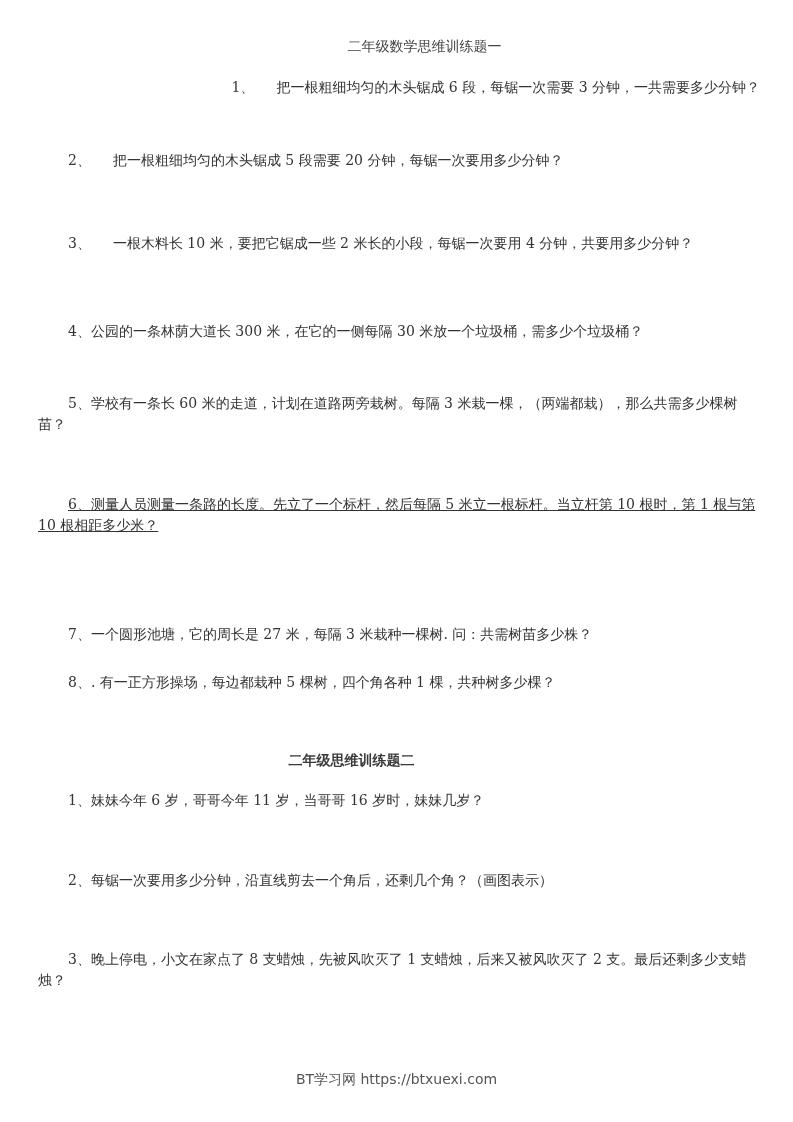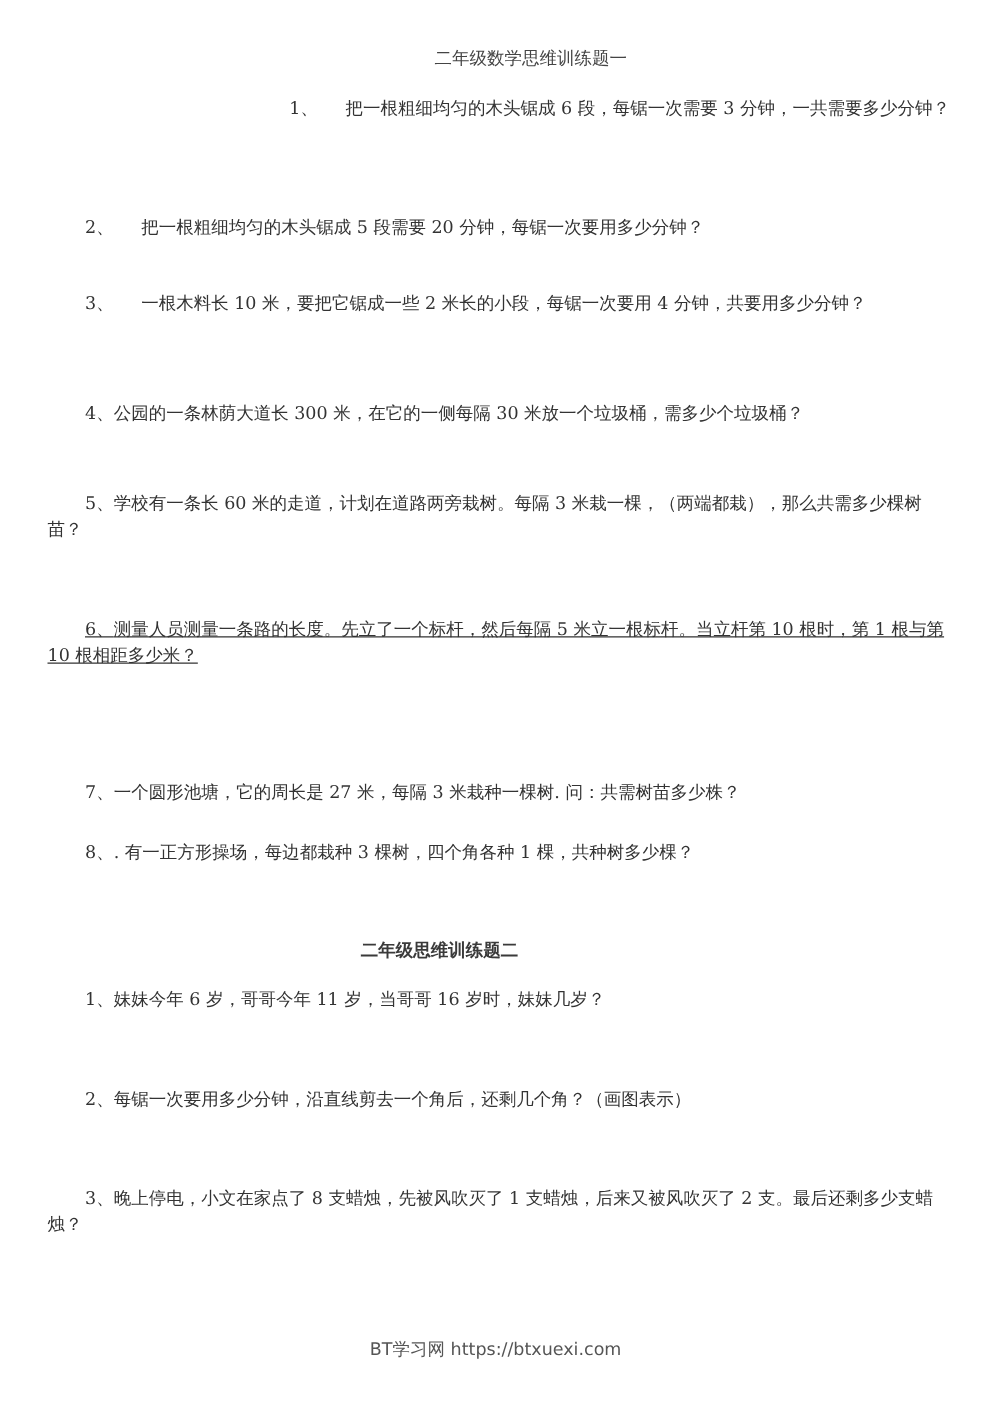--- a/index.html
+++ b/index.html
@@ -51,21 +51,21 @@
 <body>
 
 <div>
 
   <div class="title t1">二年级数学思维训练题一</div>
 
   <div class="q sep" style="top:77px;text-align:right;">
     <span class="num">1、</span><span>把一根粗细均匀的木头锯成 6 段，每锯一次需要 3 分钟，一共需要多少分钟？</span>
   </div>
 
-  <div class="q sep" style="top:172px;">
+  <div class="q sep" style="top:150px;">
     <span class="num">2、</span><span>把一根粗细均匀的木头锯成 5 段需要 20 分钟，每锯一次要用多少分钟？</span>
   </div>
 
   <div class="q sep" style="top:233px;">
     <span class="num">3、</span><span>一根木料长 10 米，要把它锯成一些 2 米长的小段，每锯一次要用 4 分钟，共要用多少分钟？</span>
   </div>
 
   <div class="q" style="top:321px;">
     <span class="num">4、</span><span>公园的一条林荫大道长 300 米，在它的一侧每隔 30 米放一个垃圾桶，需多少个垃圾桶？</span>
   </div>
@@ -76,21 +76,21 @@
 
   <div class="q" style="top:494px;text-decoration:underline;">
     <span class="num">6、</span><span>测量人员测量一条路的长度。先立了一个标杆，然后每隔 5 米立一根标杆。当立杆第 10 根时，第 1 根与第 10 根相距多少米？</span>
   </div>
 
   <div class="q" style="top:624px;">
     <span class="num">7、</span><span>一个圆形池塘，它的周长是 27 米，每隔 3 米栽种一棵树. 问：共需树苗多少株？</span>
   </div>
 
   <div class="q" style="top:672px;">
-    <span class="num">8、</span><span>. 有一正方形操场，每边都栽种 3 棵树，四个角各种 1 棵，共种树多少棵？</span>
+    <span class="num">8、</span><span>. 有一正方形操场，每边都栽种 5 棵树，四个角各种 1 棵，共种树多少棵？</span>
   </div>
 
   <div class="title t2">二年级思维训练题二</div>
 
   <div class="q" style="top:790px;">
     <span class="num">1、</span><span>妹妹今年 6 岁，哥哥今年 11 岁，当哥哥 16 岁时，妹妹几岁？</span>
   </div>
 
   <div class="q" style="top:870px;">
     <span class="num">2、</span><span>每锯一次要用多少分钟，沿直线剪去一个角后，还剩几个角？（画图表示）</span>

